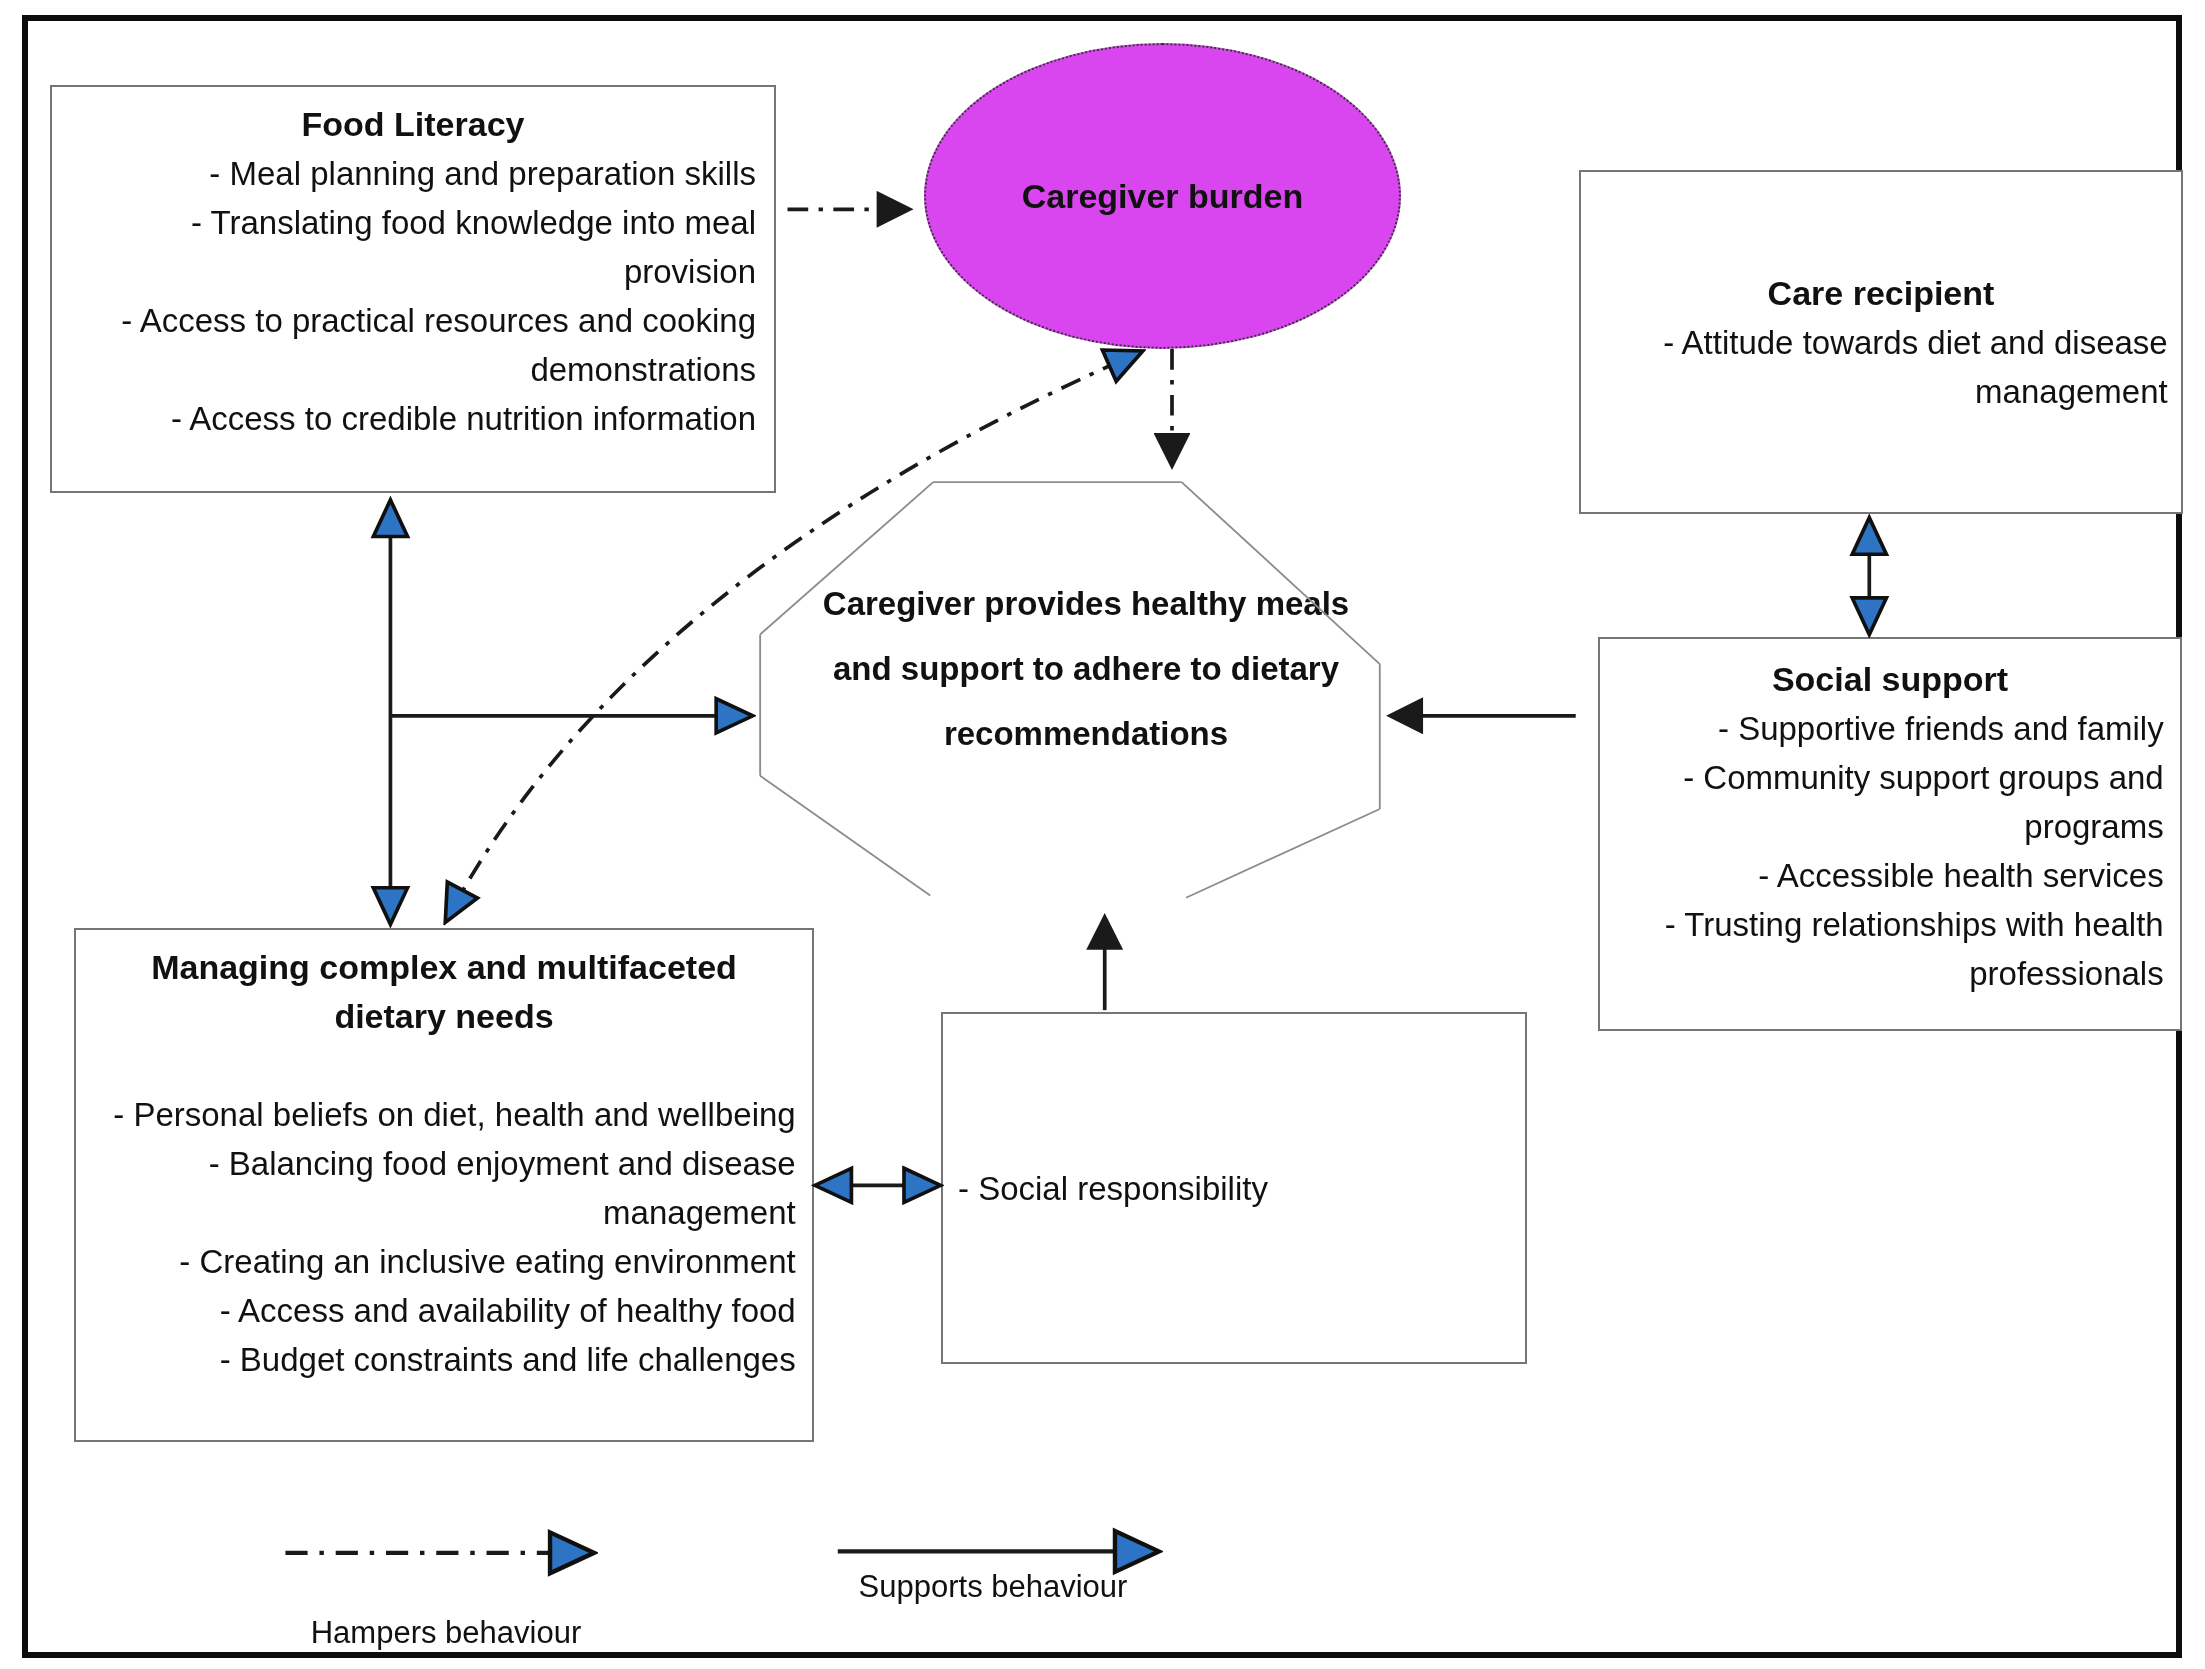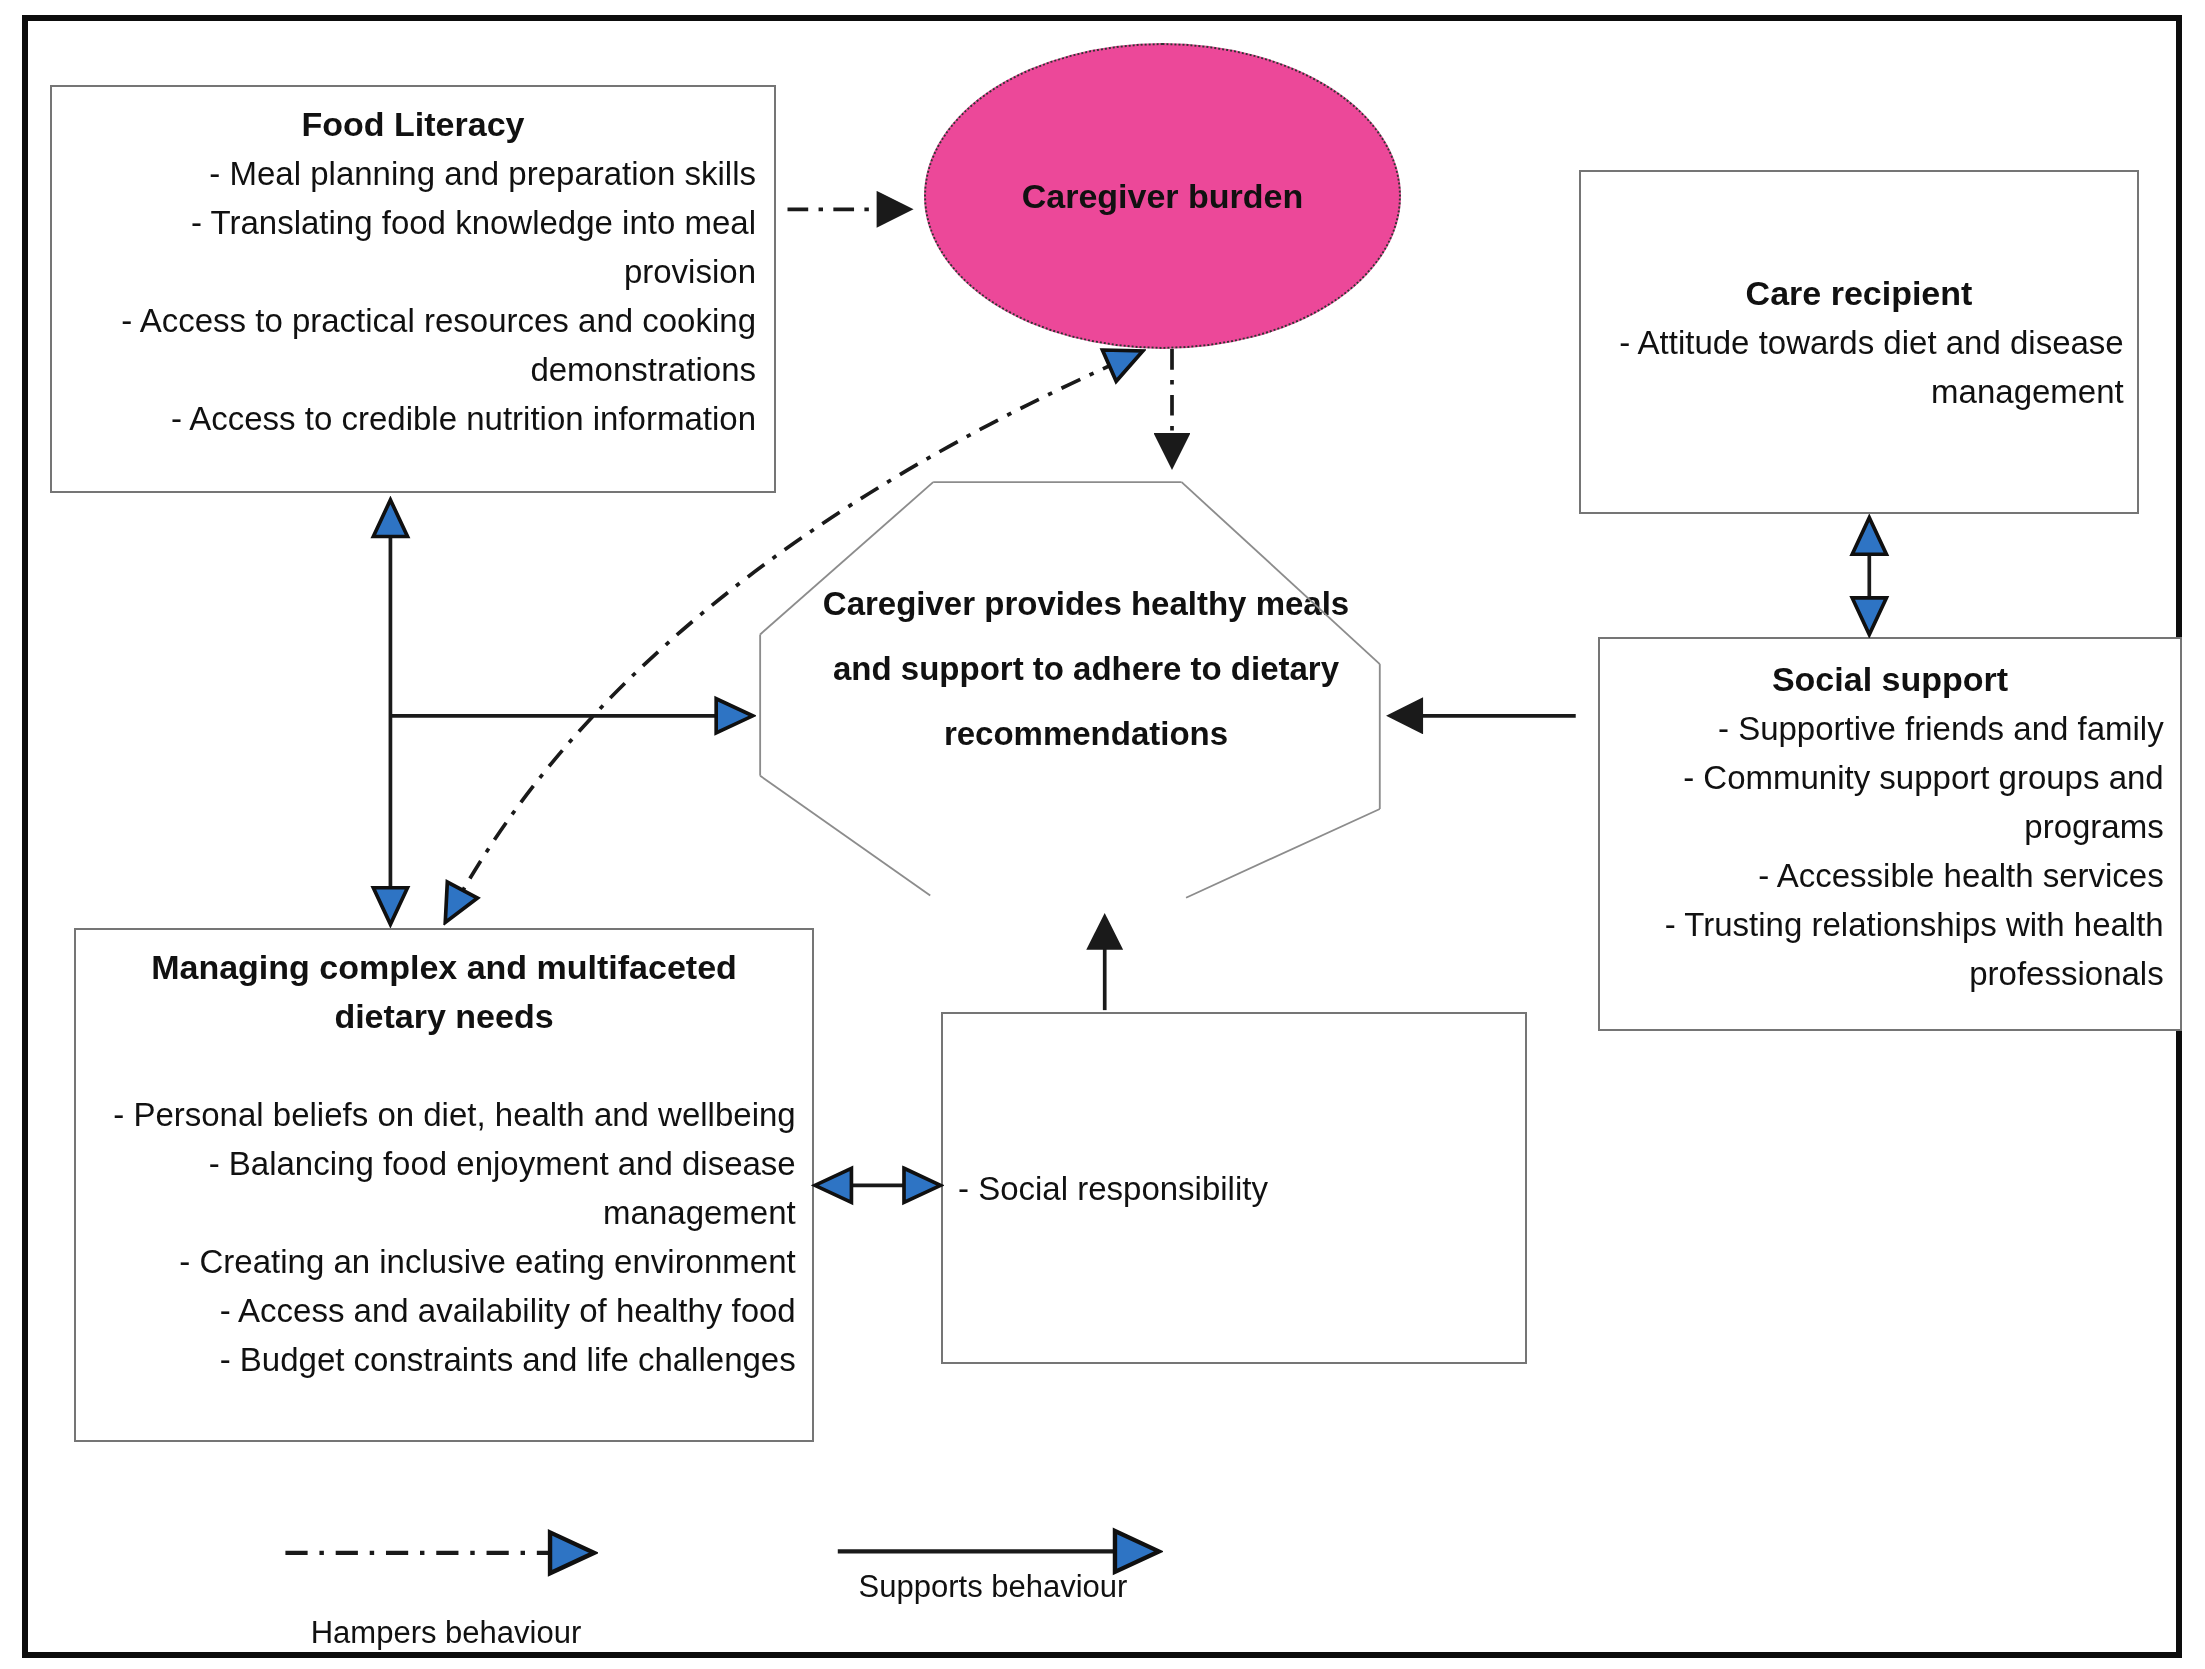--- a/index.html
+++ b/index.html
@@ -6,31 +6,31 @@
   body{font-family:"Liberation Sans","DejaVu Sans",sans-serif;color:#111;}
   #stage{position:relative;width:2205px;height:1669px;background:#fff;overflow:hidden;}
   #frame{position:absolute;left:22px;top:15px;width:2148px;height:1631px;border:6.7px solid #0d0d0d;}
   .box{position:absolute;border:2.2px solid #757575;background:#fff;box-sizing:border-box;
        font-size:33px;line-height:49px;}
   .box .title{font-weight:bold;text-align:center;font-size:34px;}
   .box .items{ text-align:right;}
   .vcenter{display:flex;flex-direction:column;justify-content:center;}
   
   #food-literacy{left:50px;top:85px;width:726px;height:408px;padding:13px 18px 0 18px;}
-  #care-recipient{left:1579px;top:170px;width:560px;height:344px;padding:0 13.3px;}
+  #care-recipient{left:1579px;top:170px;width:604px;height:344px;padding:0 13.3px;}
   #social-support{left:1579px;top:637px;width:584px;height:394px;padding:16.3px 16.3px 0 16.3px;margin-left:19px;}
   #dietary-needs{left:74px;top:928px;width:740px;height:514px;padding:13.3px 16.3px 0 16.3px;}
   #dietary-needs .title{font-size:34px;}
   #dietary-needs .spacer{height:49px;}
   #caregiver-box{left:941px;top:1012px;width:586px;height:352px;padding:0 15px;text-align:center;}
   #caregiver-box .items{text-align:left;}
   
   #caregiver-burden{position:absolute;left:924px;top:43px;width:473px;height:302px;
       border:2.2px dotted #333;border-radius:50%;display:flex;align-items:center;justify-content:center;
-      font-weight:bold;font-size:34px;background:#ec4899;}
+      font-weight:bold;font-size:34px;background:#d946ef;}
   
   #central-outcome{position:absolute;left:805px;top:571px;width:562px;text-align:center;
       font-weight:bold;font-size:33px;line-height:65px;}
   
   .legend-label{position:absolute;font-size:31px;white-space:nowrap;transform:translateX(-50%);}
   #legend-hampers-label{left:446px;top:1615px;}
   #legend-supports-label{left:993px;top:1569px;}
   svg.overlay{position:absolute;left:0;top:0;pointer-events:none;}
 </style>
 </head>

